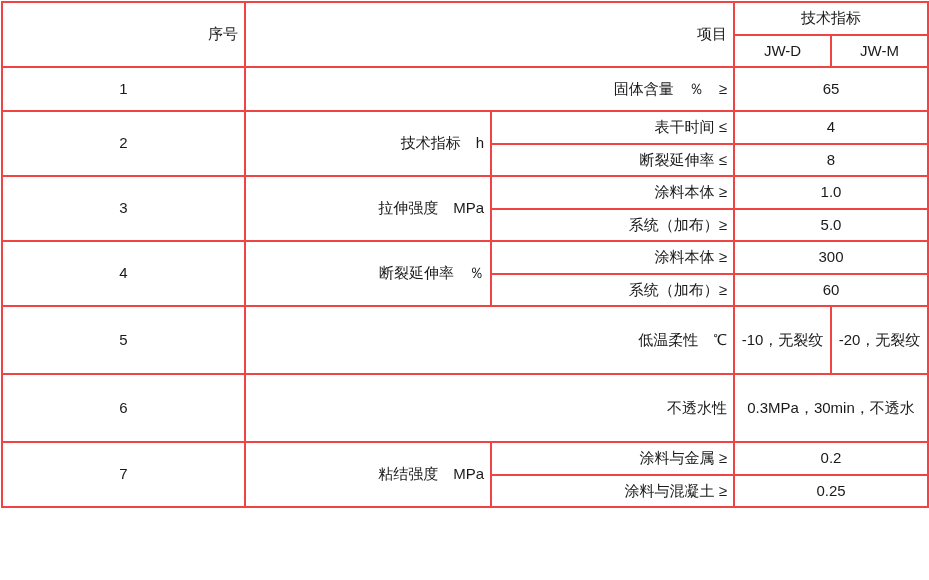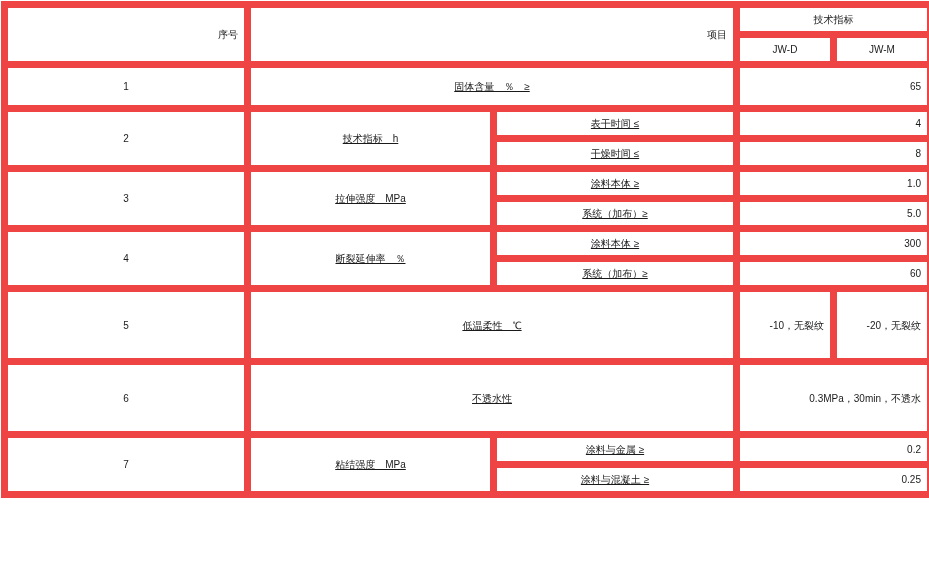--- a/index.html
+++ b/index.html
@@ -18,46 +18,46 @@
     background: #ffffff;
     overflow: hidden;
   }
   table.spec-table {
     border-collapse: collapse;
     width: 927px;
     margin: 1px 0 0 1px;
     table-layout: fixed;
   }
   table.spec-table td, table.spec-table th {
-    border: 7px solid #ef4444;
+    border: 2px solid #ef4444;
     font-weight: normal;
-    font-size: 10px;
+    font-size: 15px;
     color: #1a1a1a;
     padding: 4px 6px;
     line-height: 1.5;
   }
   .c-seq { width: 243px; text-align: center; }
   .c-item { width: 246px; }
   .c-sub { width: 243px; }
   .c-jwd { width: 97px; text-align: center; }
   .c-jwm { width: 97px; text-align: center; }
 
   .center { text-align: center; }
-  .left { text-align: center; text-decoration: underline; }
+  .left { text-align: right; }
 
   .hdr-tech { text-align: center; font-size: 15px; }
   .hdr-item { text-align: right; font-size: 15px; }
   .hdr-seq { text-align: right; font-size: 15px; }
 
   .item-pad { padding-left: 14px; }
   .item-pad-2 { padding-left: 30px; }
   .sub-pad { padding-left: 10px; }
 
   .row-h-tall { height: 44px; }
-  .val { text-align: right; }
+  .val { text-align: center; }
 </style>
 </head>
 <body>
 
 <div class="page">
   <table class="spec-table">
     <colgroup>
       <col class="c-seq">
       <col class="c-item">
       <col class="c-sub">
@@ -82,21 +82,21 @@
         <td class="val" colspan="2">65</td>
       </tr>
 
       <tr>
         <td class="center" rowspan="2">2</td>
         <td class="left item-pad" rowspan="2">技术指标　h</td>
         <td class="left sub-pad">表干时间 ≤</td>
         <td class="val" colspan="2">4</td>
       </tr>
       <tr>
-        <td class="left sub-pad">干燥时间 ≤</td>
+        <td class="left sub-pad">断裂延伸率 ≤</td>
         <td class="val" colspan="2">8</td>
       </tr>
 
       <tr>
         <td class="center" rowspan="2">3</td>
         <td class="left item-pad-2" rowspan="2">拉伸强度　MPa</td>
         <td class="left sub-pad">涂料本体 ≥</td>
         <td class="val" colspan="2">1.0</td>
       </tr>
       <tr>

